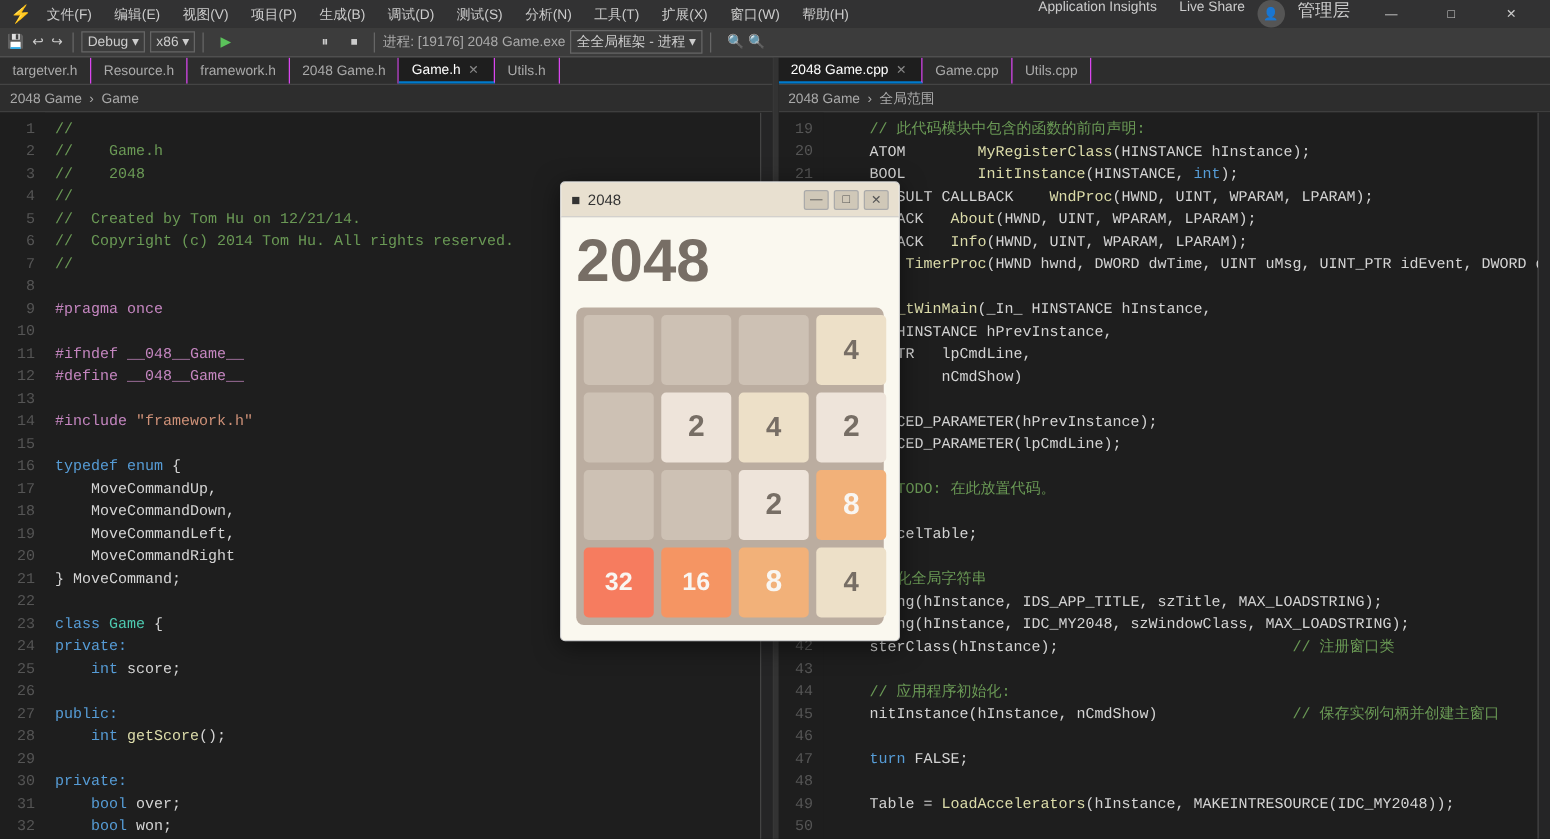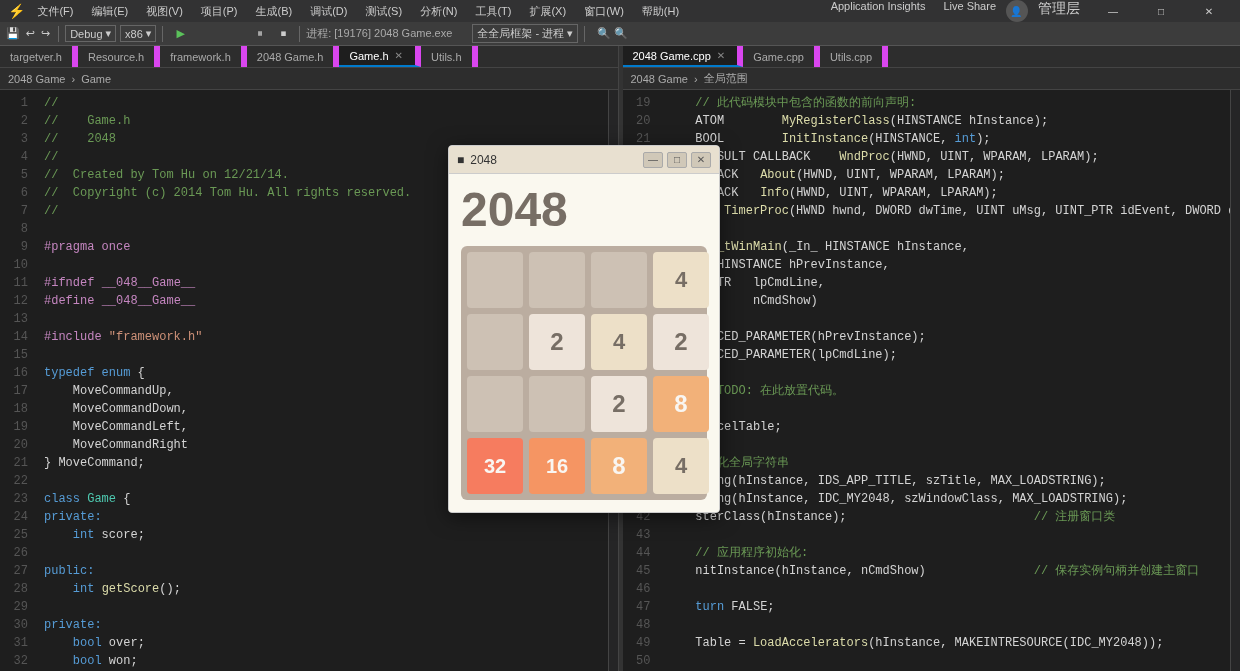--- a/index.html
+++ b/index.html
@@ -107,21 +107,21 @@
       overflow: hidden;
     }
     .tab {
       display: flex;
       align-items: center;
       padding: 0 10px;
       height: 100%;
       font-size: 11px;
       color: #aaa;
       cursor: pointer;
-      border-right: 6px solid #d946ef;
+      border-right: 1px solid #d946ef;
       white-space: nowrap;
       gap: 4px;
       position: relative;
     }
     .tab.active {
       background: #1e1e1e;
       color: #fff;
       border-bottom: 2px solid #007acc;
     }
     .tab-close {
@@ -377,21 +377,21 @@
   <button class="toolbar-btn">
     <span style="color:#5bc25b;">▶</span>
     <span style="color:#ccc;margin-top:35px;">▶ 开始(C)</span>
   </button>
   <button class="toolbar-btn">⏸</button>
   <button class="toolbar-btn">⏹</button>
   <div class="toolbar-separator"></div>
   <span style="font-size:11px;color:#aaa;">
     进程: <span>[19176] 2048 Game.exe</span>
   </span>
-  <div class="toolbar-dropdown" style="margin-left:16px;max-width:160px;">
+  <div class="toolbar-dropdown" style="margin-left:0;max-width:160px;">
     <span>全全局框架 - 进程</span>
     <span>▾</span>
   </div>
   <div class="toolbar-separator"></div>
   <button class="toolbar-btn">
     <span>🔍</span>
     <span>🔍</span>
   </button>
 </div>
 

